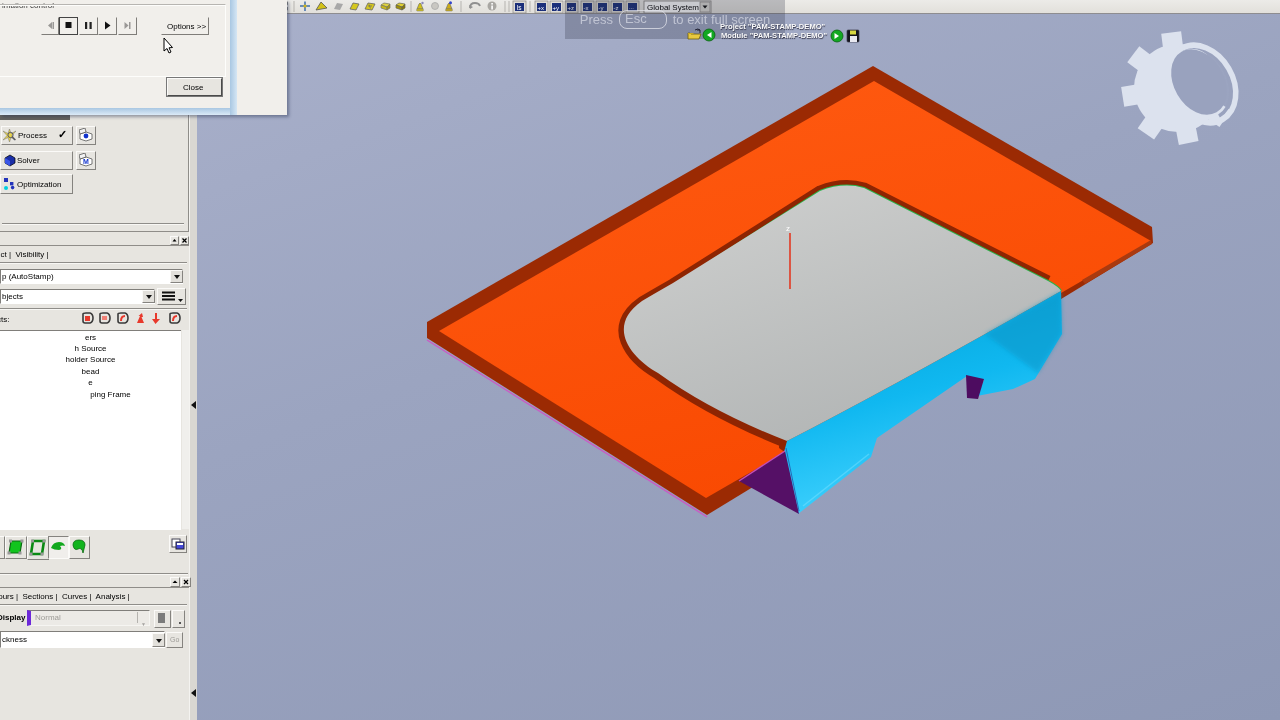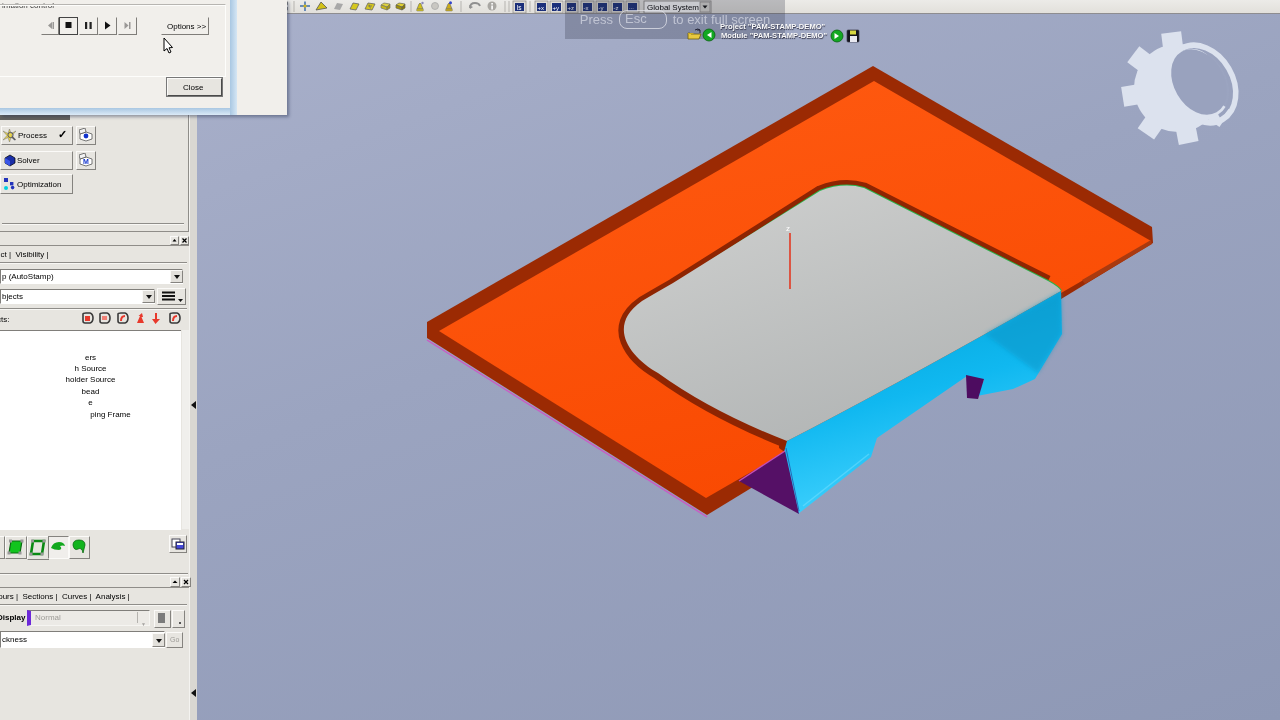--- a/index.html
+++ b/index.html
@@ -339,21 +339,21 @@
         </g>
         <path d="M55 11 L58 4 L56.5 4 L60 1 L61 5 L59.5 5 L62 11 Z" fill="#e8392c"></path>
         <path d="M73 1 L75 1 L75 7 L78 7 L73.5 12 L70 7 L73 7 Z" fill="#e8392c"></path>
         <g transform="translate(87,0)">
           <path d="M1 2 Q1 1 4 1 L8 1 Q11 2 11 6 Q11 10 8 11 L3 11 Q1 11 1 9 Z" fill="none" stroke="#3a3a3a" stroke-width="1.6"></path>
           <path d="M4 9 Q4 4 8 4" fill="none" stroke="#e8392c" stroke-width="2"></path>
         </g>
       </svg>
 
       <div class="abs" style="left:0;top:84px;width:181px;height:199px;background:#fff;border-top:1px solid #807e7a;">
-        <div class="t8" style="padding:1px 0 0 0;height:10.6px;margin-top:20px;">ers</div>
+        <div class="t8" style="padding:1px 0 0 0;height:10.6px;">ers</div>
         <div class="t8" style="height:11.6px;">h Source</div>
         <div class="t8" style="height:11.6px;">holder Source</div>
         <div class="t8" style="height:11.6px;">bead</div>
         <div class="t8" style="height:11.6px;">e</div>
         <div class="t8" style="height:11.6px;padding-left:40px;">ping Frame</div>
       </div>
       <div class="abs" style="left:182px;top:84px;width:7px;height:199px;background:#f0efec;"></div>
 
       <div class="abs btn3" style="left:-14px;top:290px;width:17px;height:21px;"></div>
       <div class="abs btn3" style="left:5px;top:290px;width:20px;height:21px;">

